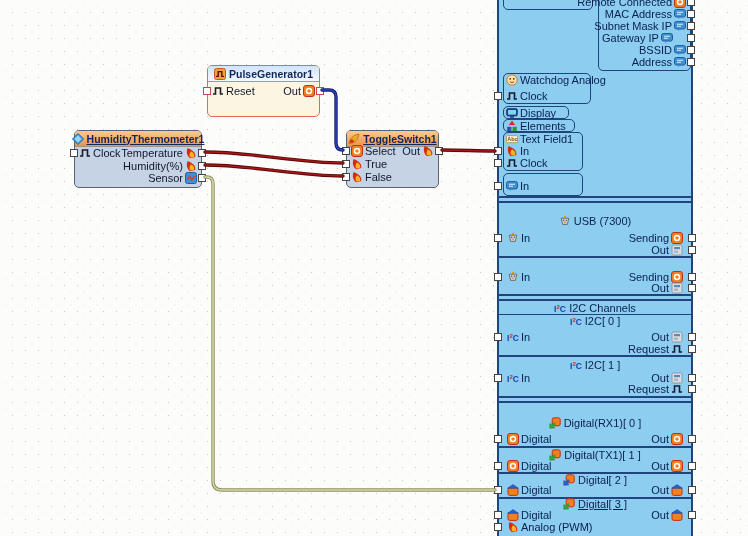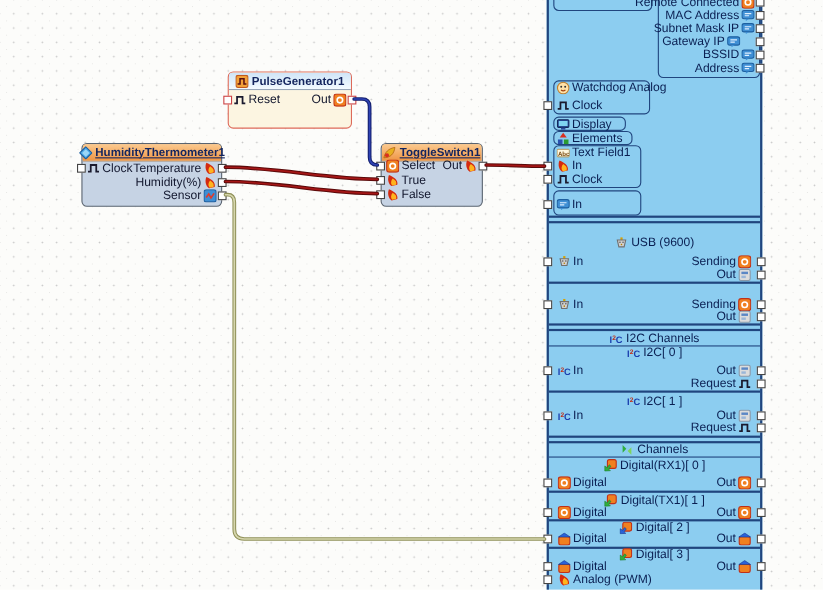--- a/index.html
+++ b/index.html
@@ -387,21 +387,21 @@
       <div class="stitle" style="top: 215px;">
         <span class="icn">
           <svg viewBox="0 0 12 12">
             <rect x="5" y="0.8" width="2" height="2.4" fill="#d8a000"></rect>
             <path d="M2.2 3.2H9.8L8.4 9.4H3.6Z" fill="#cfcfcf" stroke="#707070"></path>
             <circle cx="4.6" cy="5.2" r="0.7" fill="#555"></circle>
             <circle cx="7.4" cy="5.2" r="0.7" fill="#555"></circle>
             <circle cx="6" cy="7.3" r="0.7" fill="#b87f00"></circle>
           </svg>
         </span>
-        <span>USB (9600)</span>
+        <span>USB (7300)</span>
       </div>
       <div class="prow" style="top: 232px; left: 8px; right: 8px;">
         <div class="pgrp">
           <span class="icn">
             <svg viewBox="0 0 12 12">
               <rect x="5" y="0.8" width="2" height="2.4" fill="#d8a000"></rect>
               <path d="M2.2 3.2H9.8L8.4 9.4H3.6Z" fill="#cfcfcf" stroke="#707070"></path>
               <circle cx="4.6" cy="5.2" r="0.7" fill="#555"></circle>
               <circle cx="7.4" cy="5.2" r="0.7" fill="#555"></circle>
               <circle cx="6" cy="7.3" r="0.7" fill="#b87f00"></circle>
@@ -573,29 +573,20 @@
           <span>Request</span>
           <span class="icn">
             <svg viewBox="0 0 12 12">
               <path d="M1 9H3.5V3H8.5V9H11" fill="none" stroke="#1a1a2e" stroke-width="1.6"></path>
             </svg>
           </span>
         </div>
       </div>
       <div class="pin" style="top: 385px; right: -5px;"></div>
       <div class="dd" style="top: 396px;"></div>
-      <div class="stitle underline" style="top: 403px;">
-        <span class="icn">
-          <svg viewBox="0 0 12 12">
-            <path d="M2 1.5L5.4 5L2 8.5Z" fill="#2fae3e"></path>
-            <path d="M10 3.5L6.6 7L10 10.5Z" fill="#7fd45e"></path>
-          </svg>
-        </span>
-        <span>Channels</span>
-      </div>
       <div class="stitle" style="top: 417px;">
         <span class="icn">
           <svg viewBox="0 0 12 12">
             <rect x="3.2" y="0.8" width="8" height="8" rx="1.8" fill="#f08020" stroke="#c03018"></rect>
             <path d="M0.8 11.2L0.8 6.6L3 8.1L4.9 5.5L6.4 6.8L4.4 9.4L5.9 10.9Z" fill="#2fae3e" stroke="#1a7a26" stroke-width="0.5"></path>
           </svg>
         </span>
         <span>Digital(RX1)[ 0 ]</span>
       </div>
       <div class="prow" style="top: 433px; left: 8px; right: 8px;">
@@ -678,21 +669,21 @@
             <svg viewBox="0 0 12 12">
               <rect x="1" y="3.8" width="10" height="7.6" rx="1.8" fill="#f08020" stroke="#c03018"></rect>
               <path d="M0.6 4.2L6 0.6L11.4 4.2Z" fill="#2a62d8" stroke="#16368a" stroke-width="0.5"></path>
             </svg>
           </span>
         </div>
       </div>
       <div class="pin" style="top: 486px; left: -5px;"></div>
       <div class="pin" style="top: 486px; right: -5px;"></div>
       <div class="sd" style="top: 497px;"></div>
-      <div class="stitle" style="top: 498px;">
+      <div class="stitle" style="top: 498px; text-decoration: underline;">
         <span class="icn">
           <svg viewBox="0 0 12 12">
             <rect x="3.2" y="0.8" width="8" height="8" rx="1.8" fill="#f08020" stroke="#c03018"></rect>
             <path d="M0.8 11.2L0.8 6.6L3 8.1L4.9 5.5L6.4 6.8L4.4 9.4L5.9 10.9Z" fill="#2fae3e" stroke="#1a7a26" stroke-width="0.5"></path>
           </svg>
         </span>
         <span>Digital[ 3 ]</span>
       </div>
       <div class="prow" style="top: 509px; left: 8px; right: 8px;">
         <div class="pgrp">

